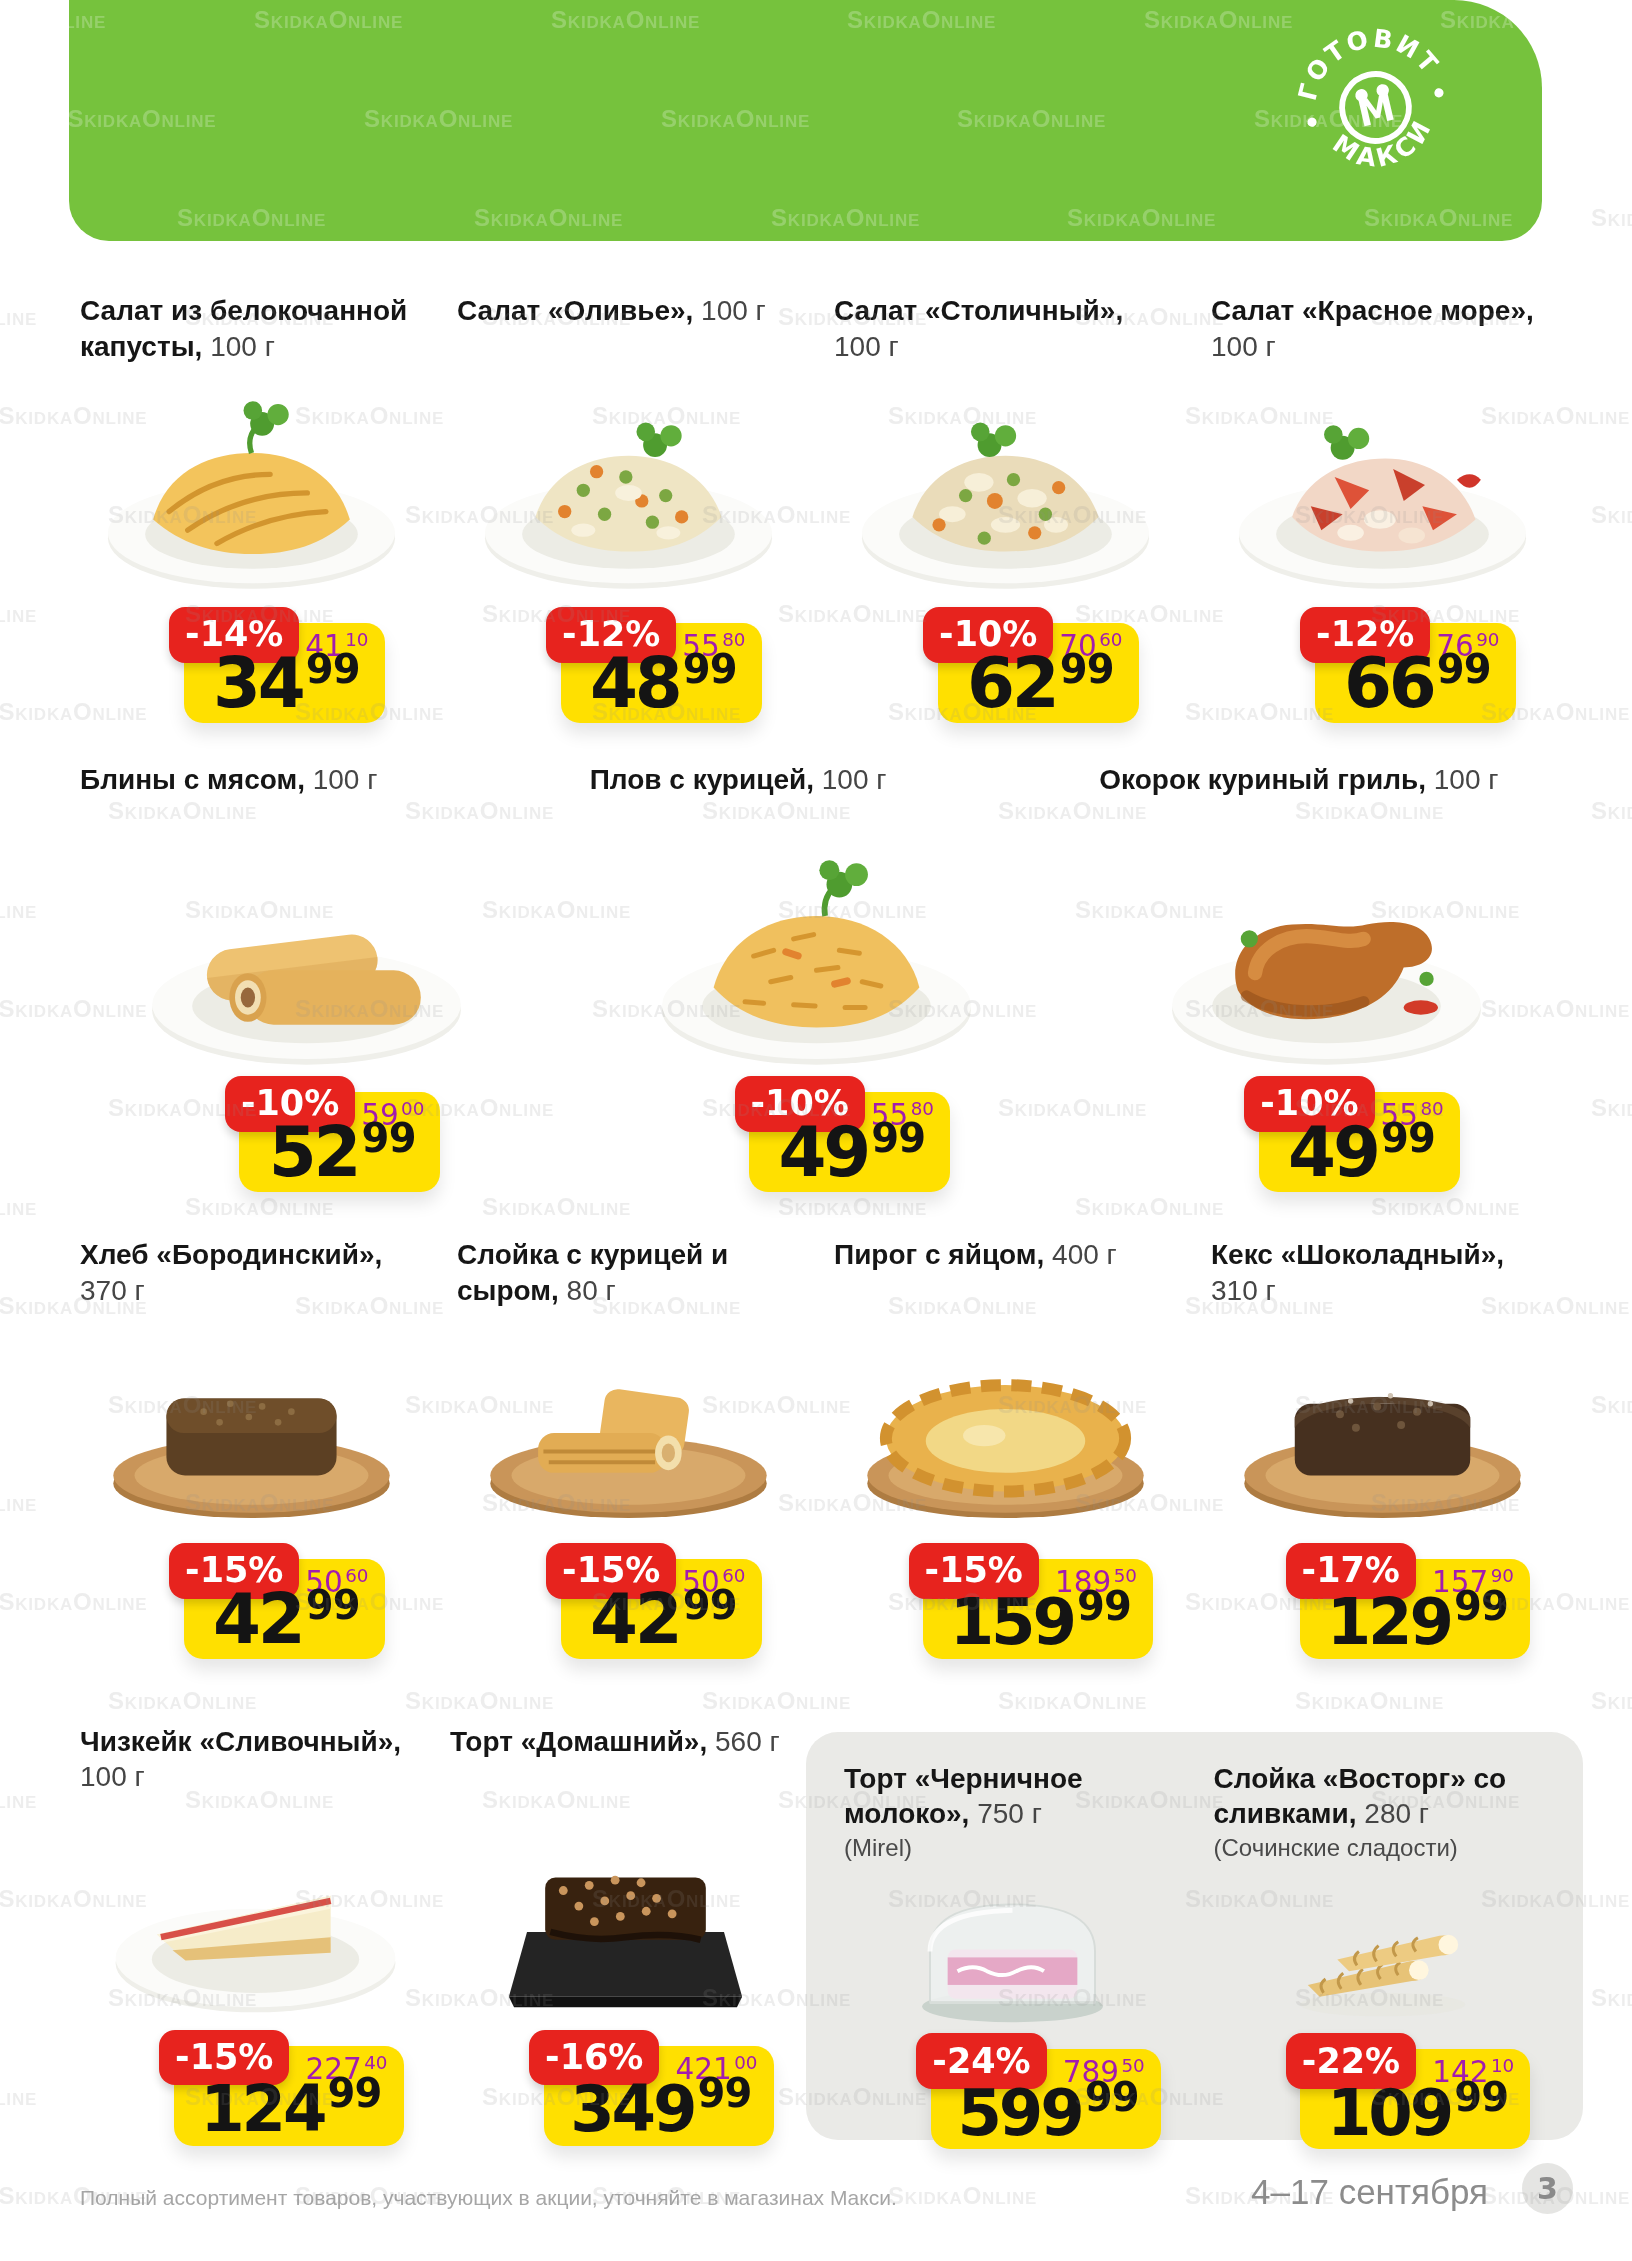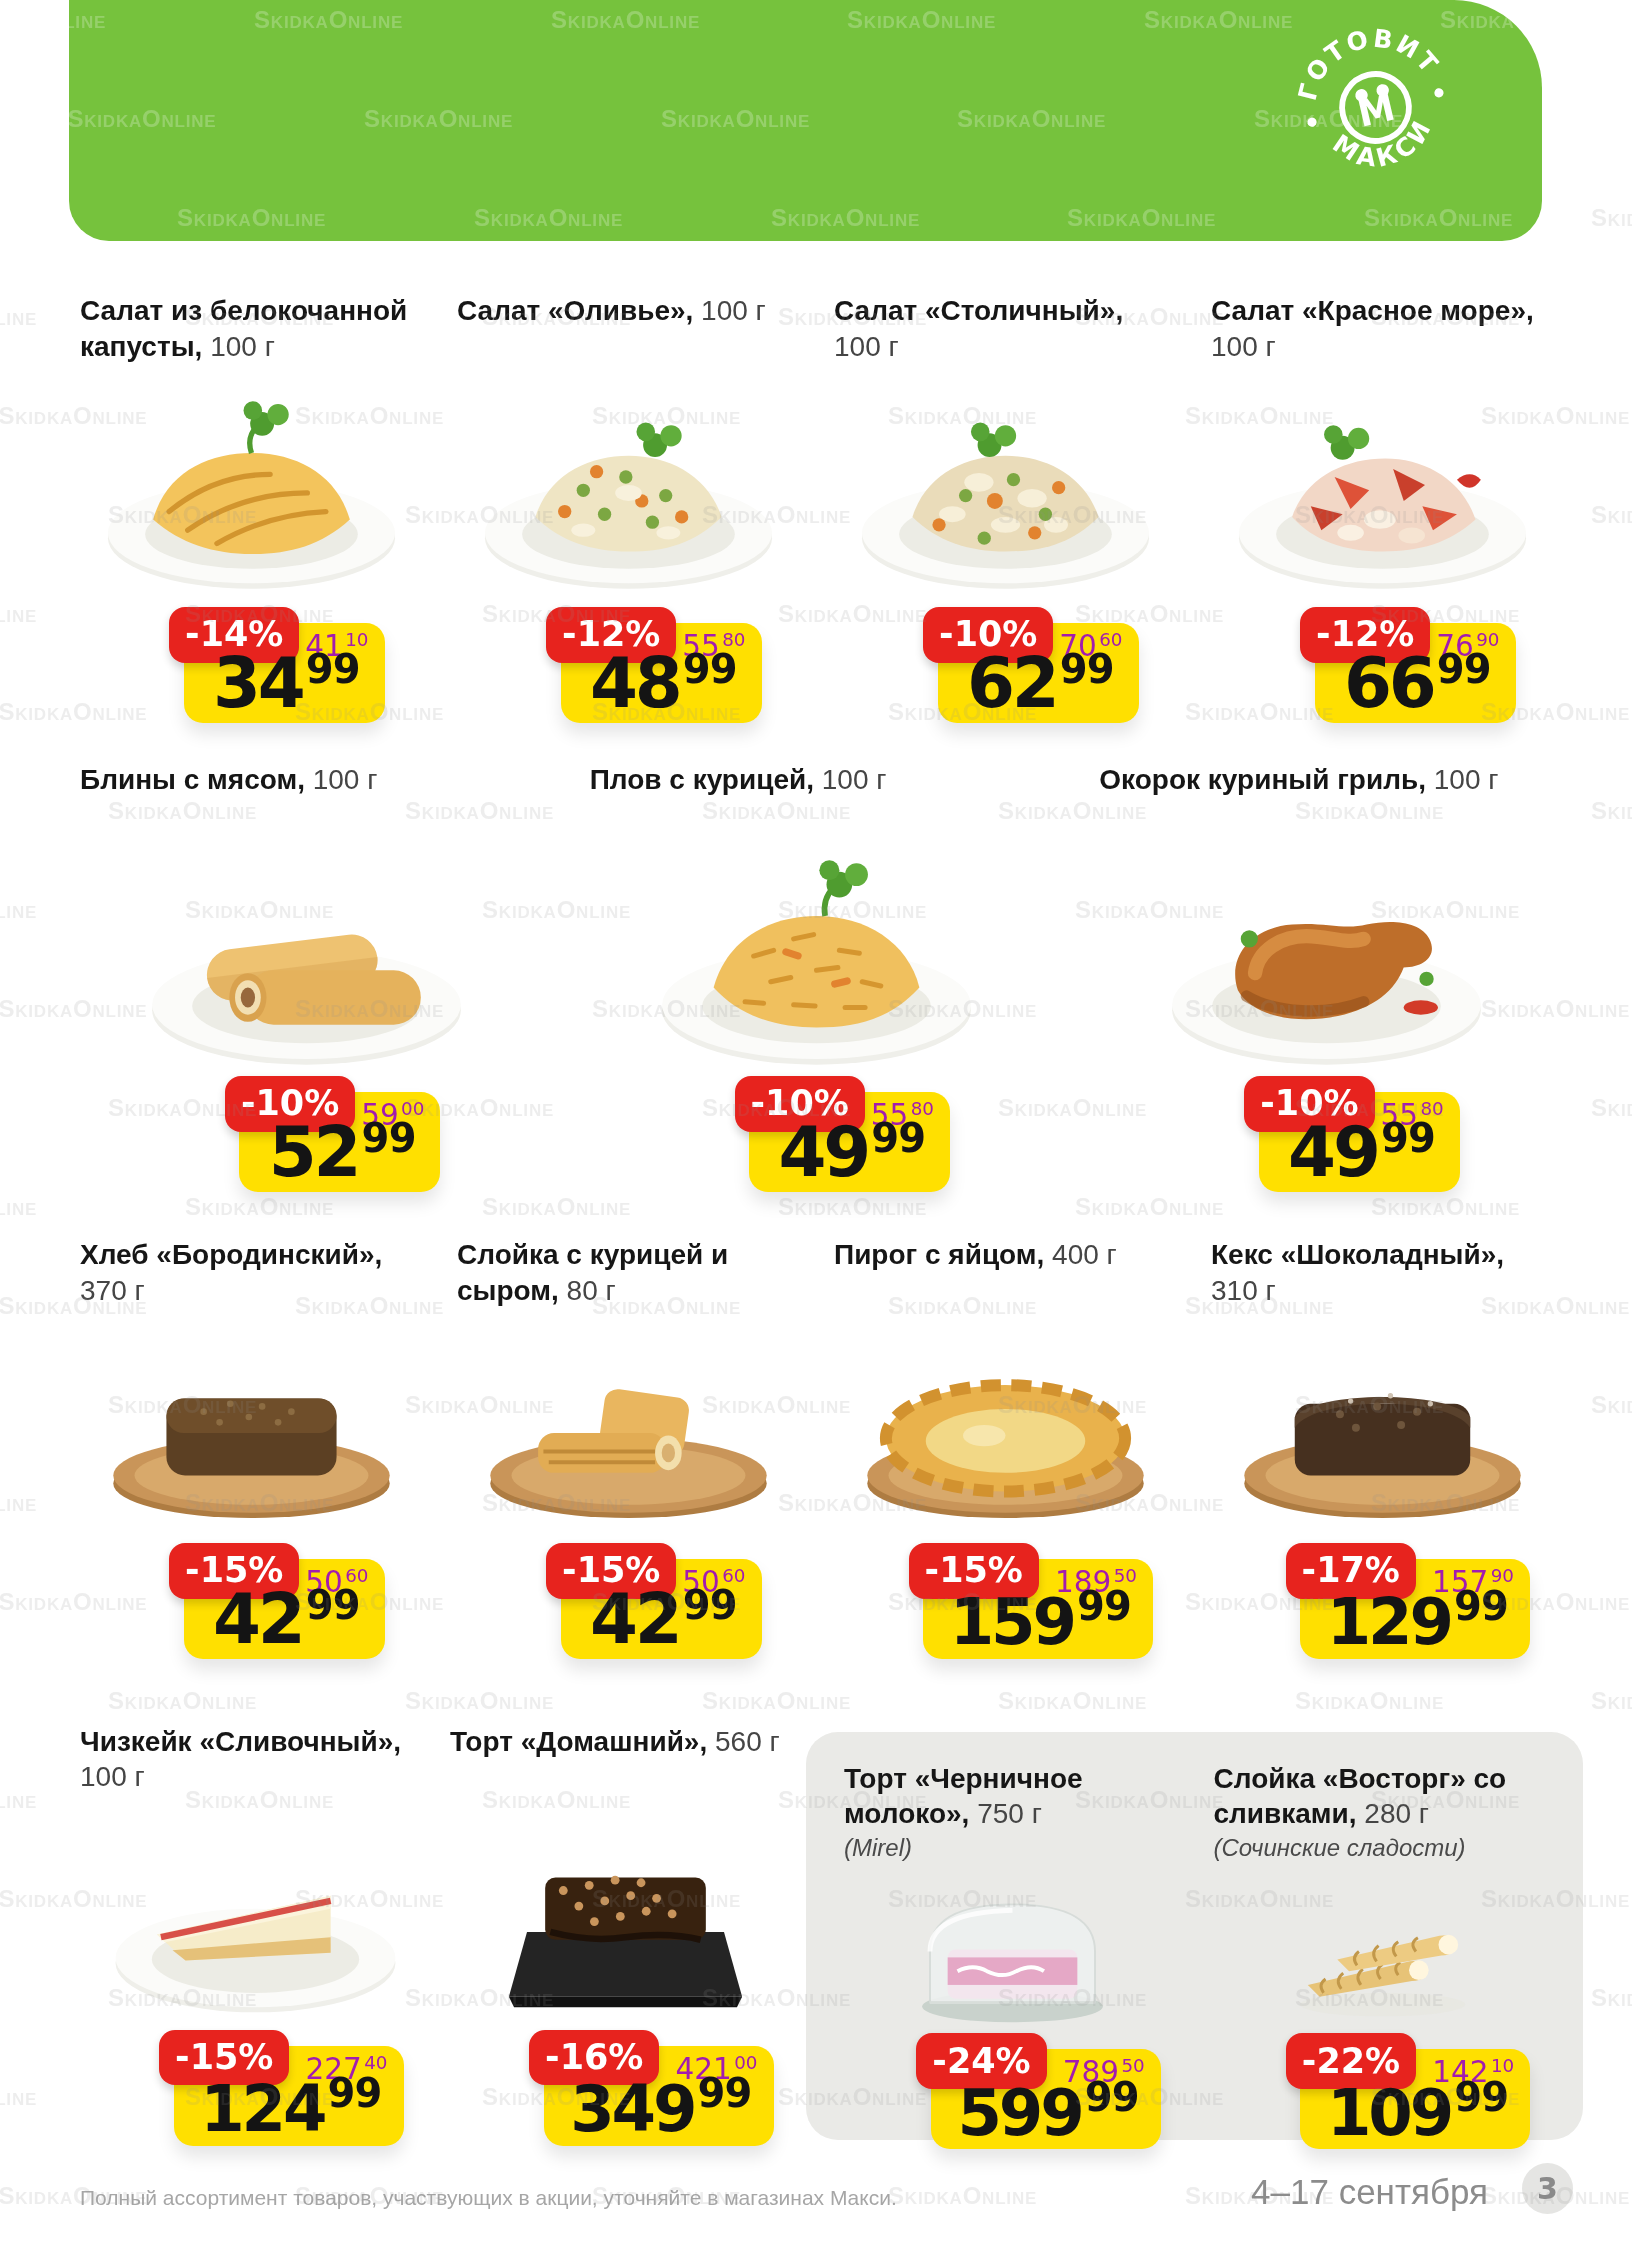--- a/index.html
+++ b/index.html
@@ -29,21 +29,21 @@
   #row4cards{display:grid;grid-template-columns:351px 351px;gap:0 19px;flex:0 0 721px;margin-top:9.6px;}
   .panel{flex:1;background:#EAEAE7;border-radius:32px;margin-top:17.5px;height:408px;
          padding:29px 32px 0 38px;box-sizing:border-box;}
   #panelgrid{display:grid;grid-template-columns:1fr 1fr;gap:0 32px;}
 
   
   .card{position:relative;}
   .pname{font-size:28px;line-height:1.28;color:#161616;min-height:72px;}
   .pname .nm{font-weight:bold;}
   .pname .wt{font-weight:normal;color:#454545;}
-  .brand{font-size:24px;color:#4a4a4a;line-height:1.25;font-style:italic;}
+  .brand{font-size:24px;color:#4a4a4a;line-height:1.25;}
   .pimg{display:flex;align-items:center;justify-content:center;}
   #row1 .pimg{height:247px;} #row2 .pimg{height:247px;} #row3 .pimg{height:239px;}
   #row4cards .pimg{height:239px;} .panel .pimg{height:171px;margin-top:4.8px;}
   #row1 .pimg svg{width:319px;} #row2 .pimg svg{width:343px;} #row3 .pimg svg{width:319px;}
   #row4cards .pimg svg{width:311px;} .panel .pimg svg{width:263px;max-height:167px;}
 
   
   .tag{position:relative;width:201px;height:100px;background:#FFE000;border-radius:19px;
        margin:11px auto 0;transform:translateX(33px);box-shadow:0 11px 17.5px rgba(0,0,0,0.10);}
   .tag.wide{width:230px;}

